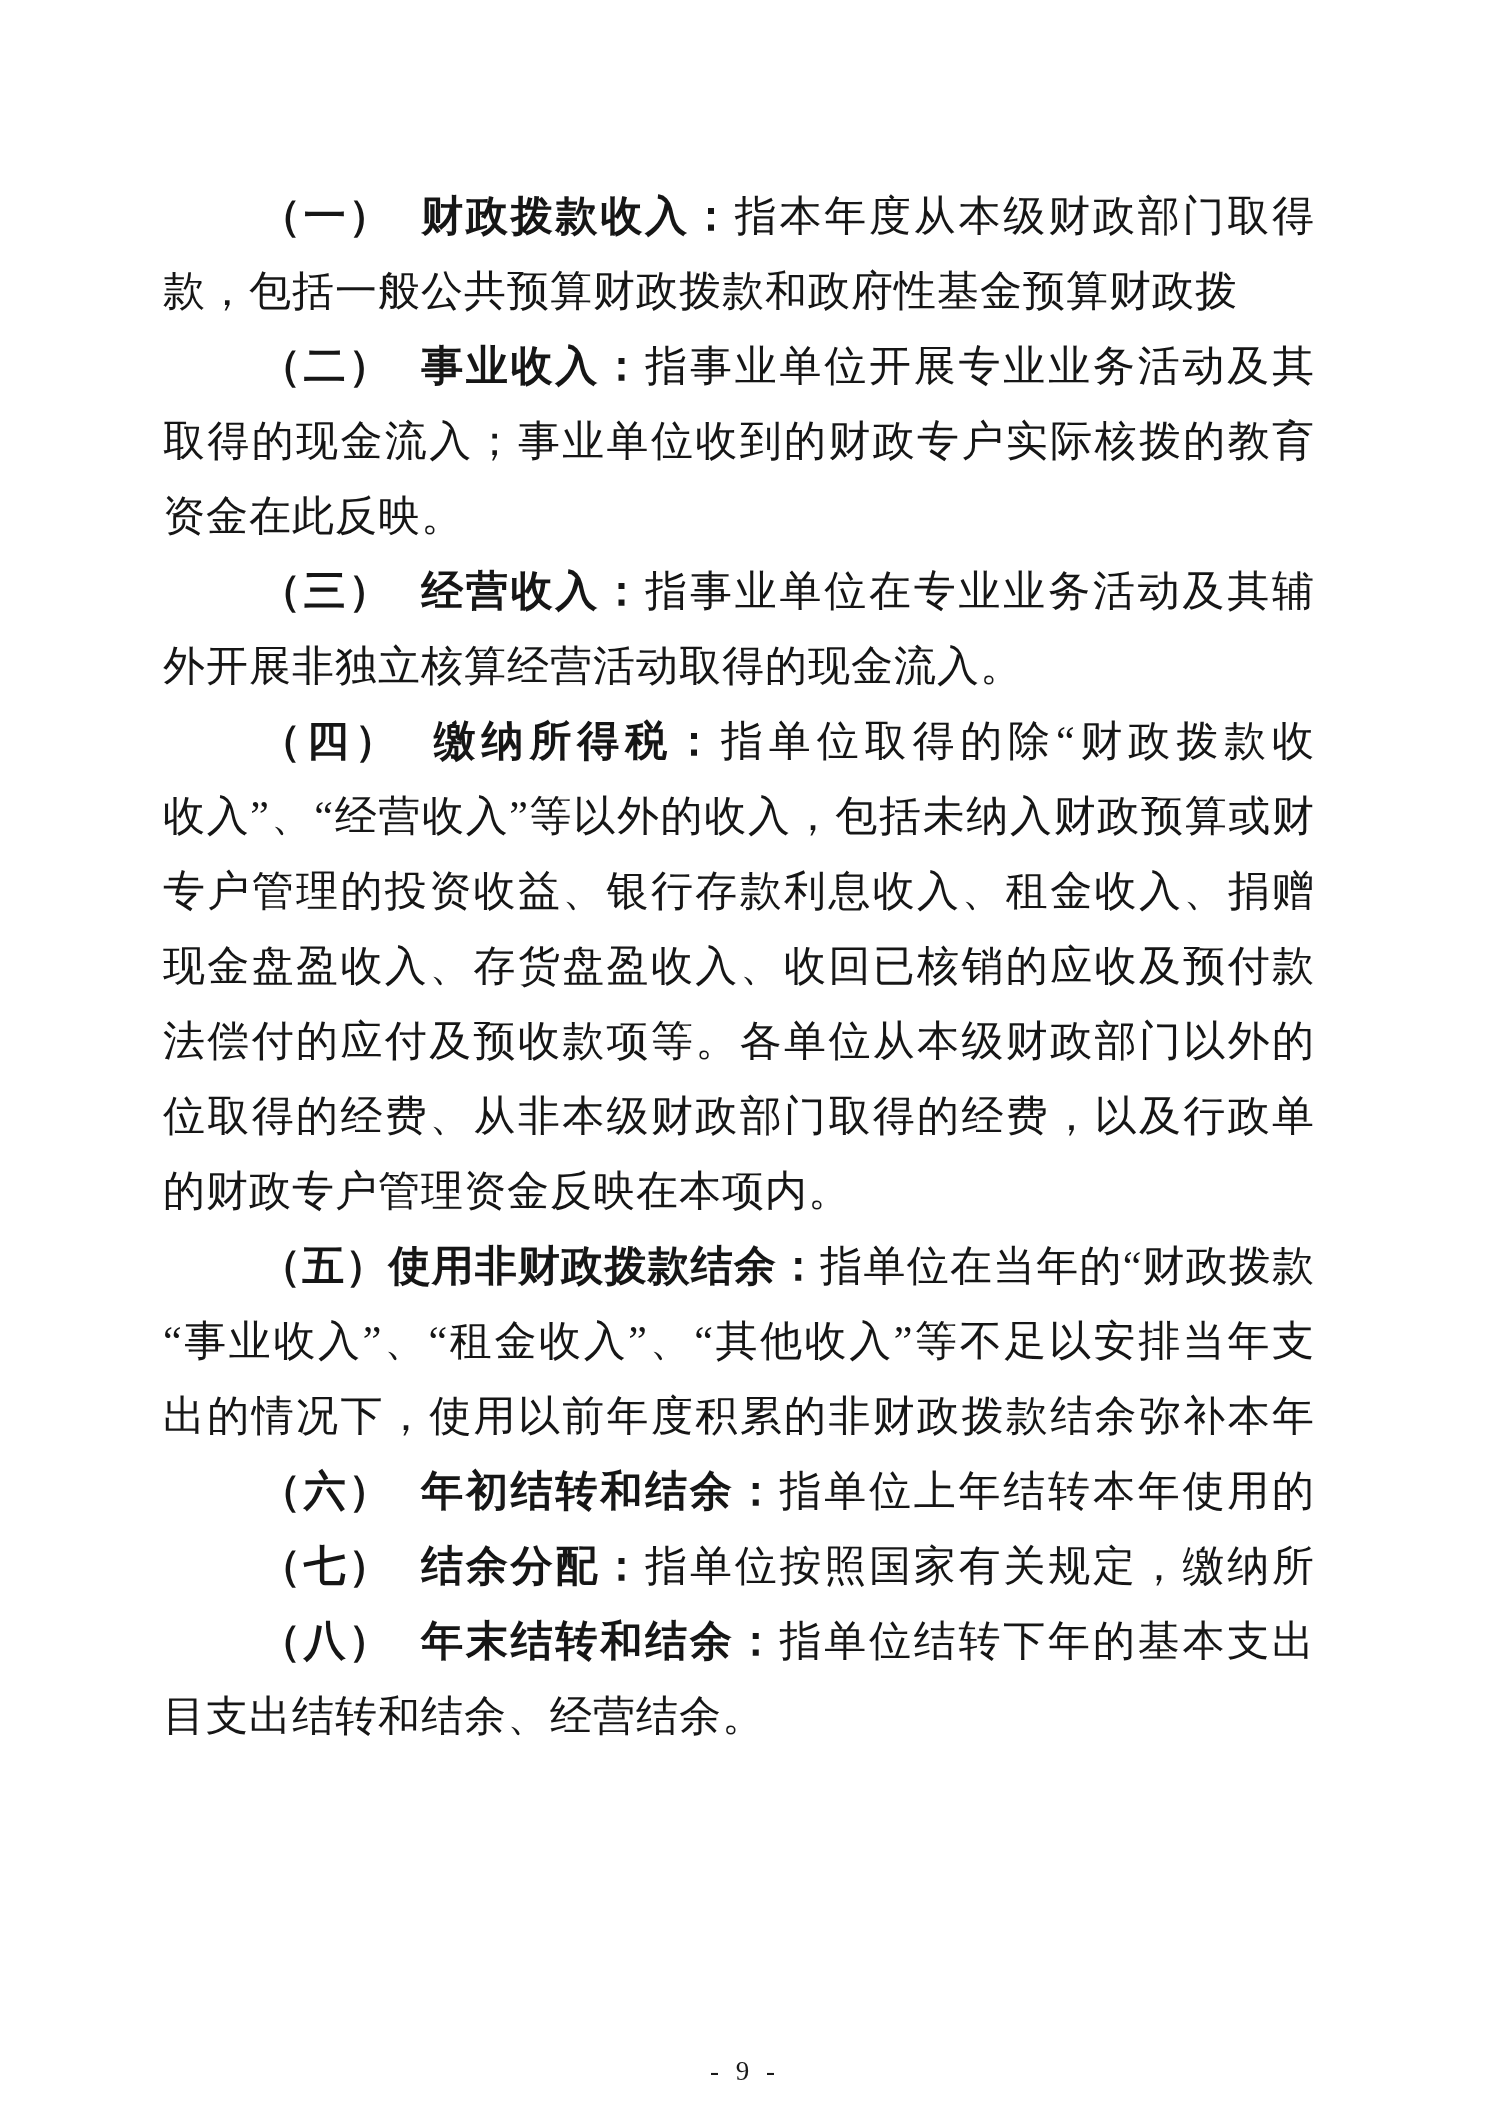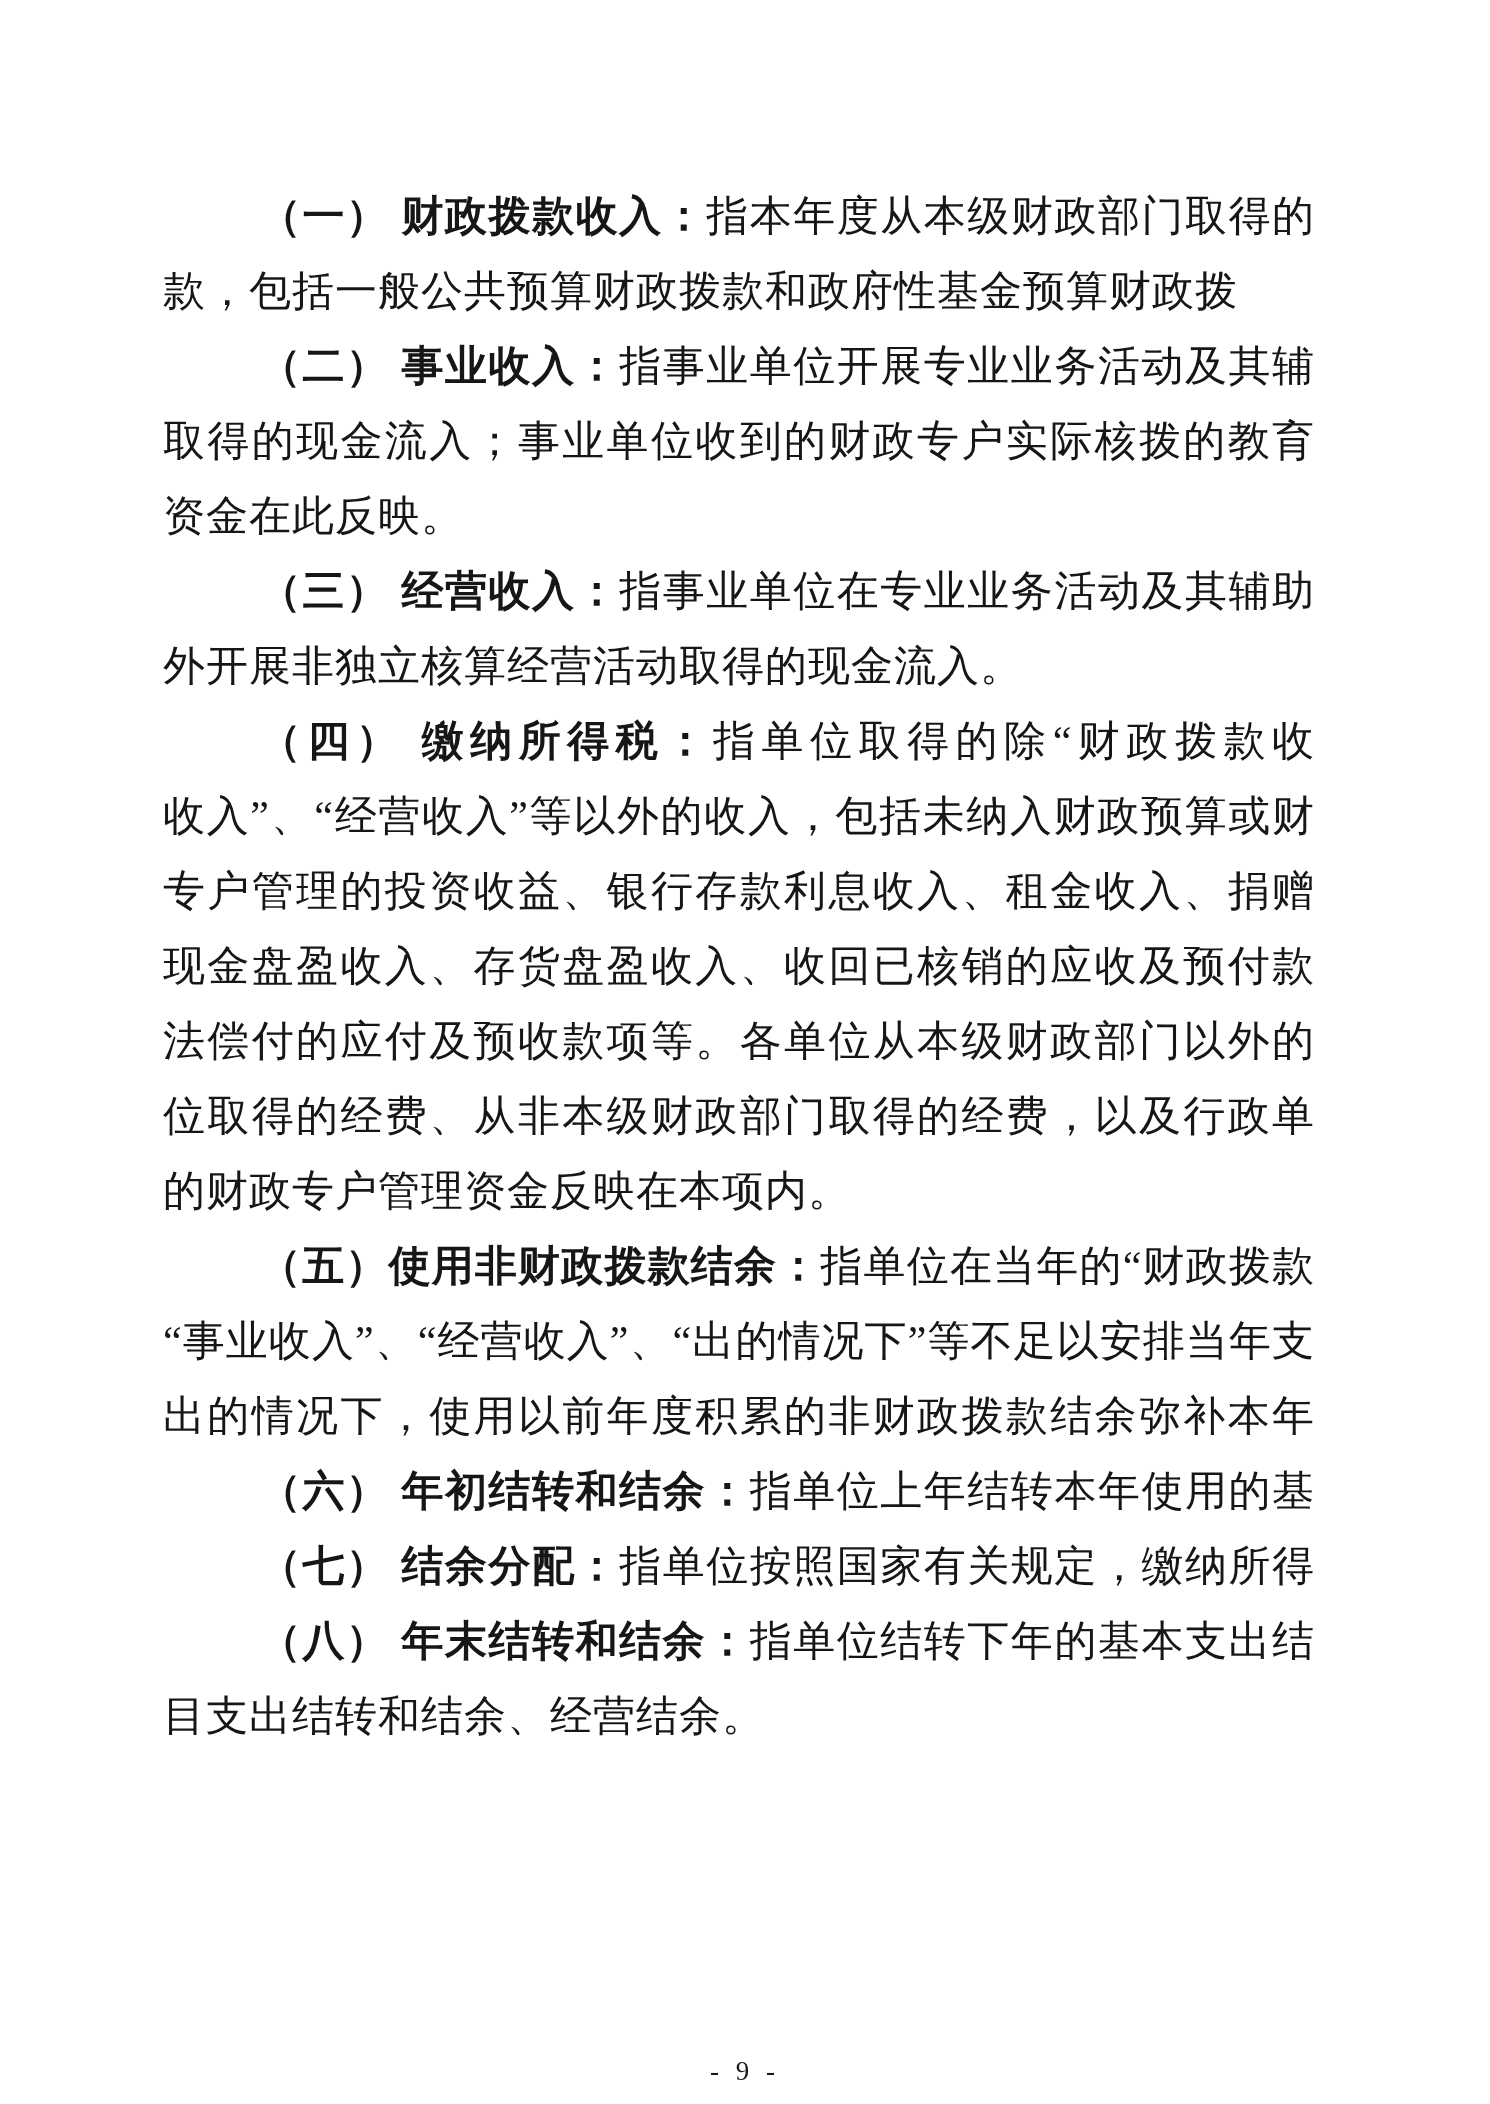--- a/index.html
+++ b/index.html
@@ -33,21 +33,21 @@
   }
   .line.justify {
     text-align: justify;
     text-align-last: justify;
   }
   .line.indent {
     padding-left: 96px;
   }
   .lead {
     font-weight: 700;
-    font-family: Liberation Serif, serif;
+    font-family: Liberation Mono, monospace;
   }
   .footer {
     position: absolute;
     left: 0;
     top: 2056px;
     width: 100%;
     text-align: center;
     font-size: 27px;
     letter-spacing: 5px;
     color: #1a1a1a;
@@ -67,21 +67,21 @@
       <div class="line justify indent"><span class="lead">（三） 经营收入：</span><span>指事业单位在专业业务活动及其辅助活动之</span></div>
       <div class="line"><span>外开展非独立核算经营活动取得的现金流入。</span></div>
       <div class="line justify indent"><span class="lead">（四） 缴纳所得税：</span><span>指单位取得的除“财政拨款收入”、“事业</span></div>
       <div class="line justify"><span>收入”、“经营收入”等以外的收入，包括未纳入财政预算或财政</span></div>
       <div class="line justify"><span>专户管理的投资收益、银行存款利息收入、租金收入、捐赠收入，</span></div>
       <div class="line justify"><span>现金盘盈收入、存货盘盈收入、收回已核销的应收及预付款项、无</span></div>
       <div class="line justify"><span>法偿付的应付及预收款项等。各单位从本级财政部门以外的同级单</span></div>
       <div class="line justify"><span>位取得的经费、从非本级财政部门取得的经费，以及行政单位收到</span></div>
       <div class="line"><span>的财政专户管理资金反映在本项内。</span></div>
       <div class="line justify indent"><span class="lead">（五）使用非财政拨款结余：</span><span>指单位在当年的“财政拨款收入”、</span></div>
-      <div class="line justify"><span>“事业收入”、“经营收入”、“出的情况下”等不足以安排当年支</span></div>
+      <div class="line justify"><span>“事业收入”、“租金收入”、“其他收入”等不足以安排当年支</span></div>
       <div class="line justify"><span>出的情况下，使用以前年度积累的非财政拨款结余弥补本年度收支</span></div>
       <div class="line justify indent"><span class="lead">（六） 年初结转和结余：</span><span>指单位上年结转本年使用的基本支出</span></div>
       <div class="line justify indent"><span class="lead">（七） 结余分配：</span><span>指单位按照国家有关规定，缴纳所得税、提</span></div>
       <div class="line justify indent"><span class="lead">（八） 年末结转和结余：</span><span>指单位结转下年的基本支出结转、项</span></div>
       <div class="line"><span>目支出结转和结余、经营结余。</span></div>
     </div>
   <div class="footer">- 9 -</div>
 </div>
 
 </body></html>

